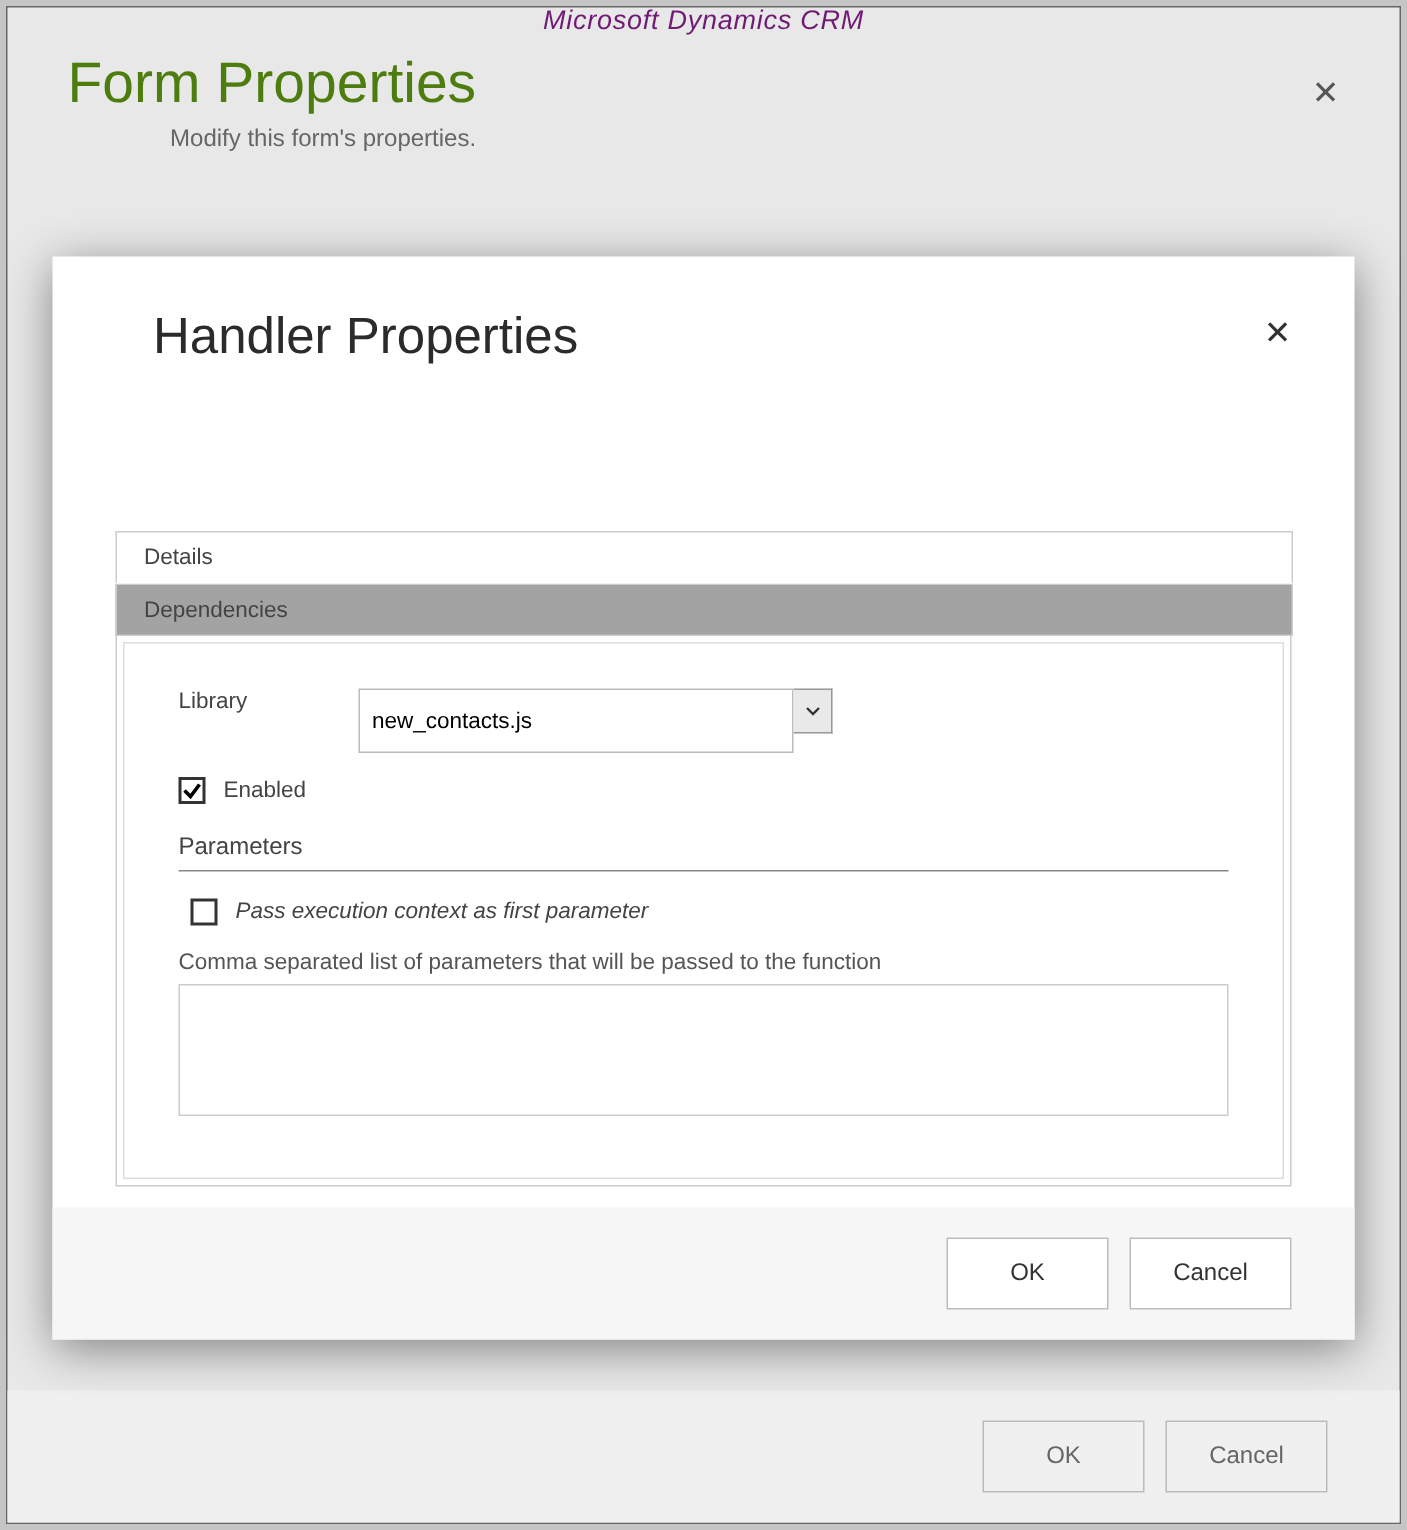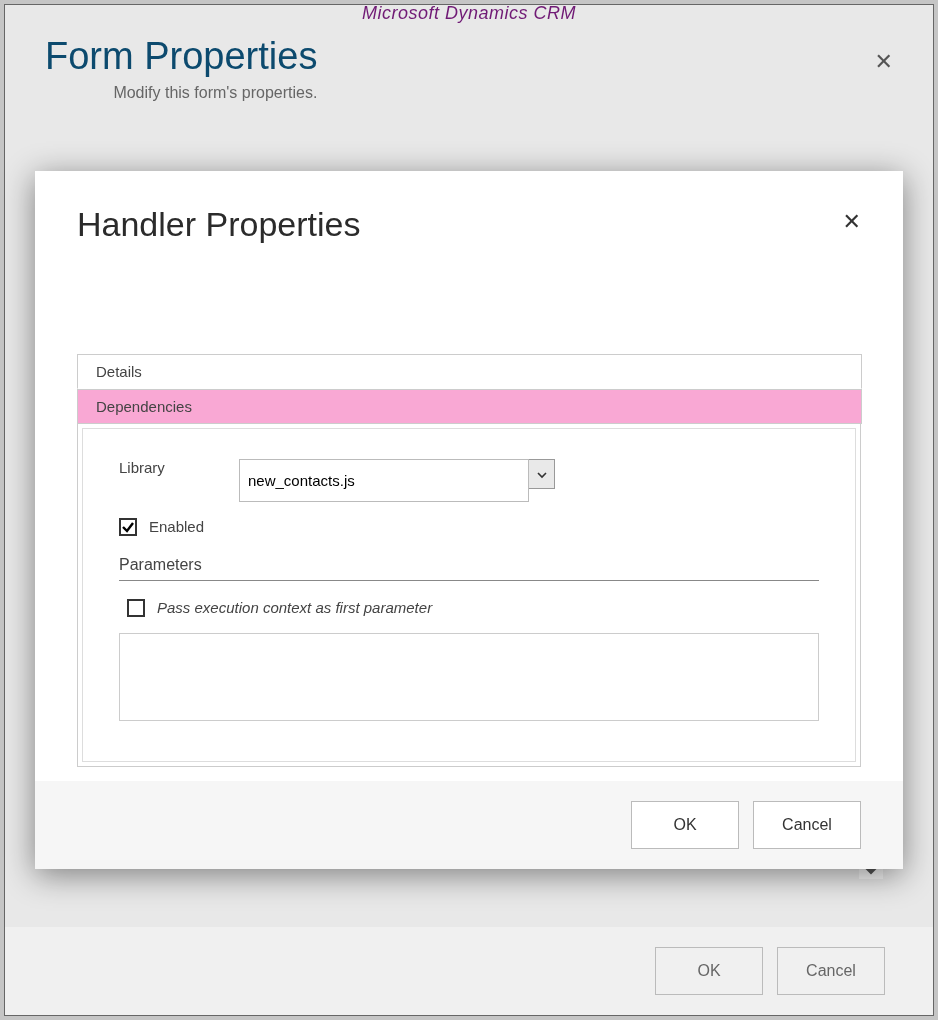--- a/index.html
+++ b/index.html
@@ -27,21 +27,21 @@
     letter-spacing: 0.5px;
   }
   .form-props {
     position: absolute;
     top: 30px; left: 40px;
   }
   .form-props h1 {
     margin: 0;
     font-weight: 300;
     font-size: 38px;
-    color: #0c4a6e;
+    color: #4d7c0f;
   }
   .form-props .sub {
     margin-top: 6px;
     font-size: 16px;
     color: #666;
     text-align: right;
   }
   .outer-close {
     position: absolute;
     top: 44px; right: 40px;
@@ -53,21 +53,21 @@
   .modal {
     position: absolute;
     left: 30px; right: 30px;
     top: 166px;
     background: #fff;
     box-shadow: 0 6px 30px rgba(0,0,0,0.45);
     display: flex;
     flex-direction: column;
   }
   .modal-head {
-    padding: 34px 42px 10px 42px;
+    padding: 34px 42px 10px 67px;
     position: relative;
   }
   .modal-head h2 {
     margin: 0;
     font-weight: 300;
     font-size: 34px;
     color: #2b2b2b;
   }
   .modal-close {
     position: absolute;
@@ -81,21 +81,21 @@
   .tabs {
     margin: 0 42px;
     display: flex;
     position: relative;
     z-index: 2;
     flex-direction: column;
   }
   .tab {
     padding: 8px 18px;
     font-size: 15px;
-    background: #f9a8d4;
+    background: #a3a3a3;
     border: 1px solid #ccc;
     margin-right: -1px;
     cursor: pointer;
     color: #444;
   }
   .tab.active {
     background: #fff;
     border-bottom-color: #fff;
     position: relative;
   }
@@ -289,20 +289,21 @@
         <div class="section-title">Parameters</div>
         <hr class="hr">
 
         <div class="row" style="margin-left:8px;font-style:italic;">
           <span class="chk empty">
             
           </span>
           <span>Pass execution context as first parameter</span>
         </div>
 
+        <div class="hint">Comma separated list of parameters that will be passed to the function</div>
         <textarea class="params" value="" style=""></textarea>
 
       </div>
     </div>
 
     <div class="modal-footer">
       <button class="btn">OK</button>
       <button class="btn">Cancel</button>
     </div>
   </div>

